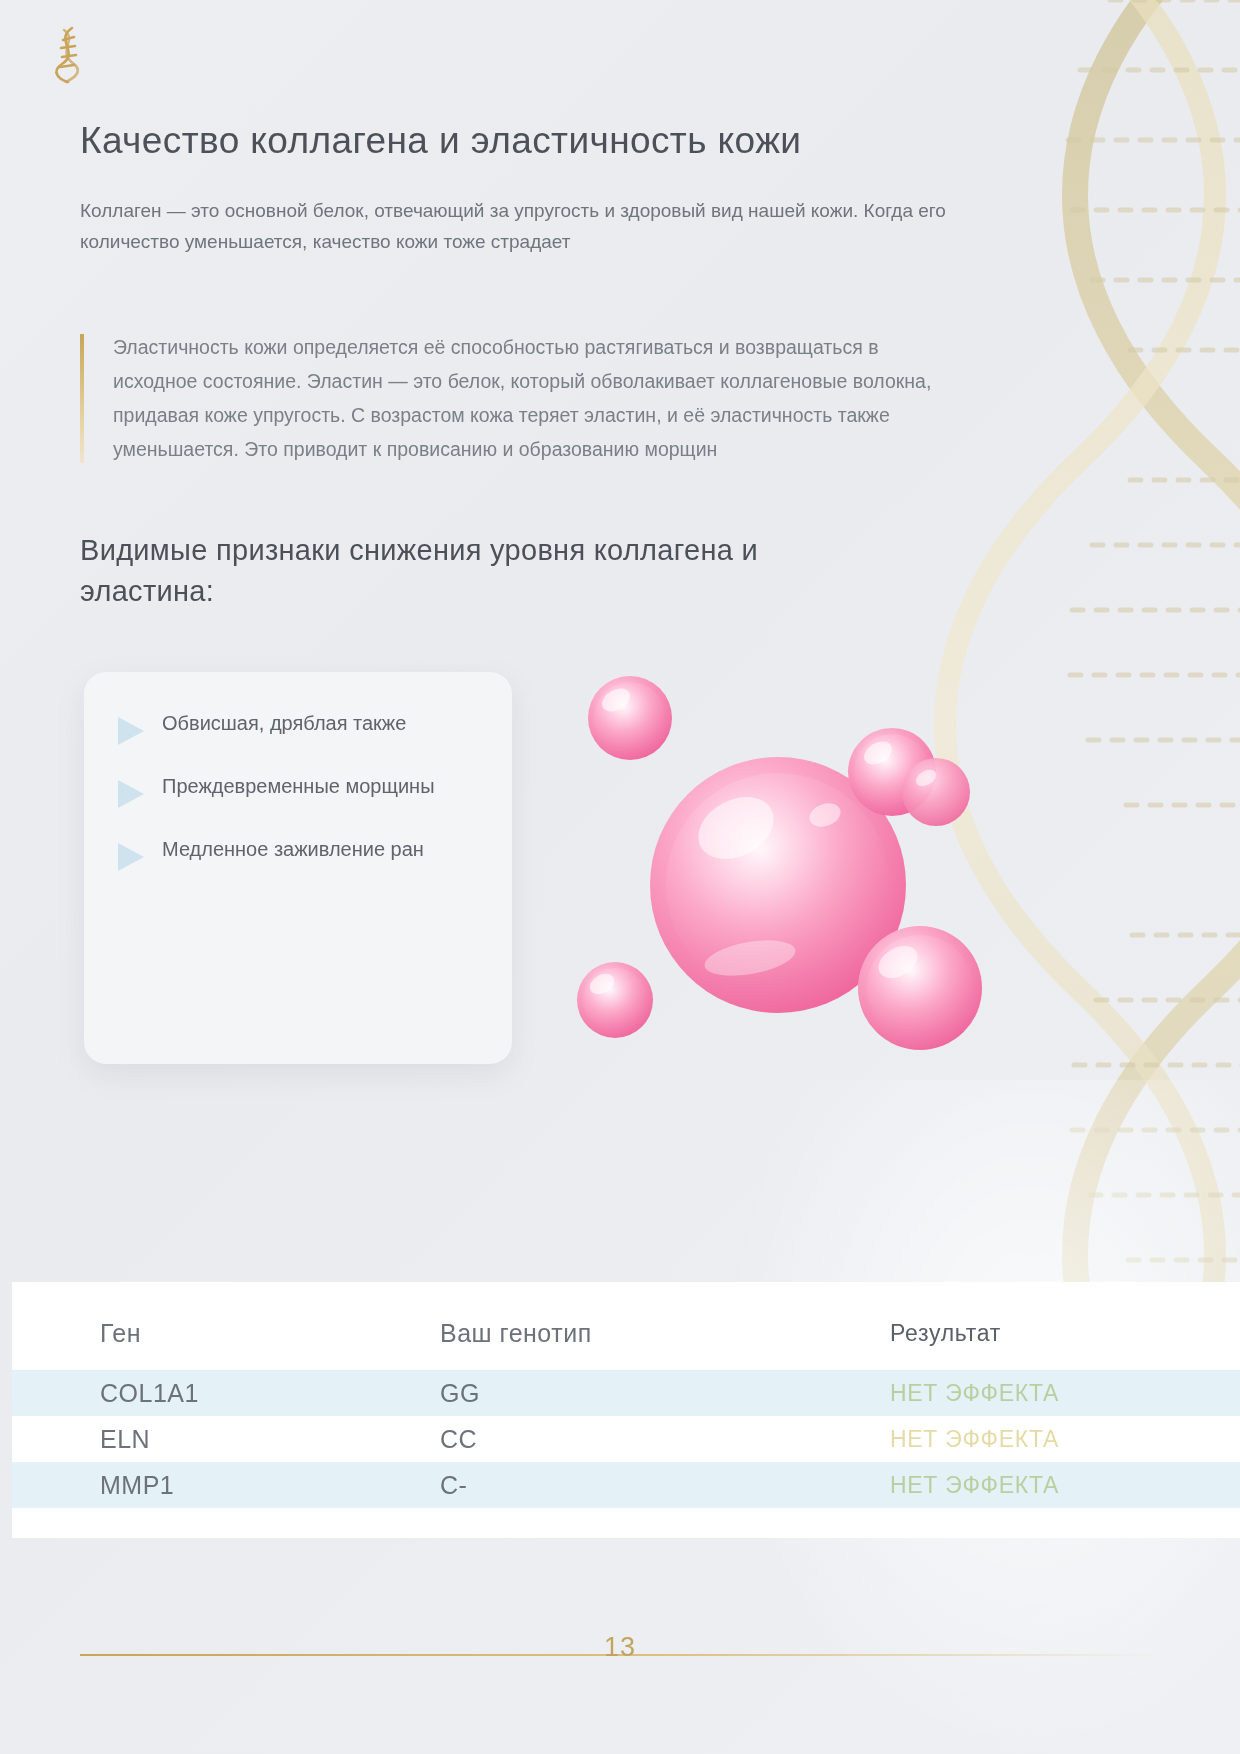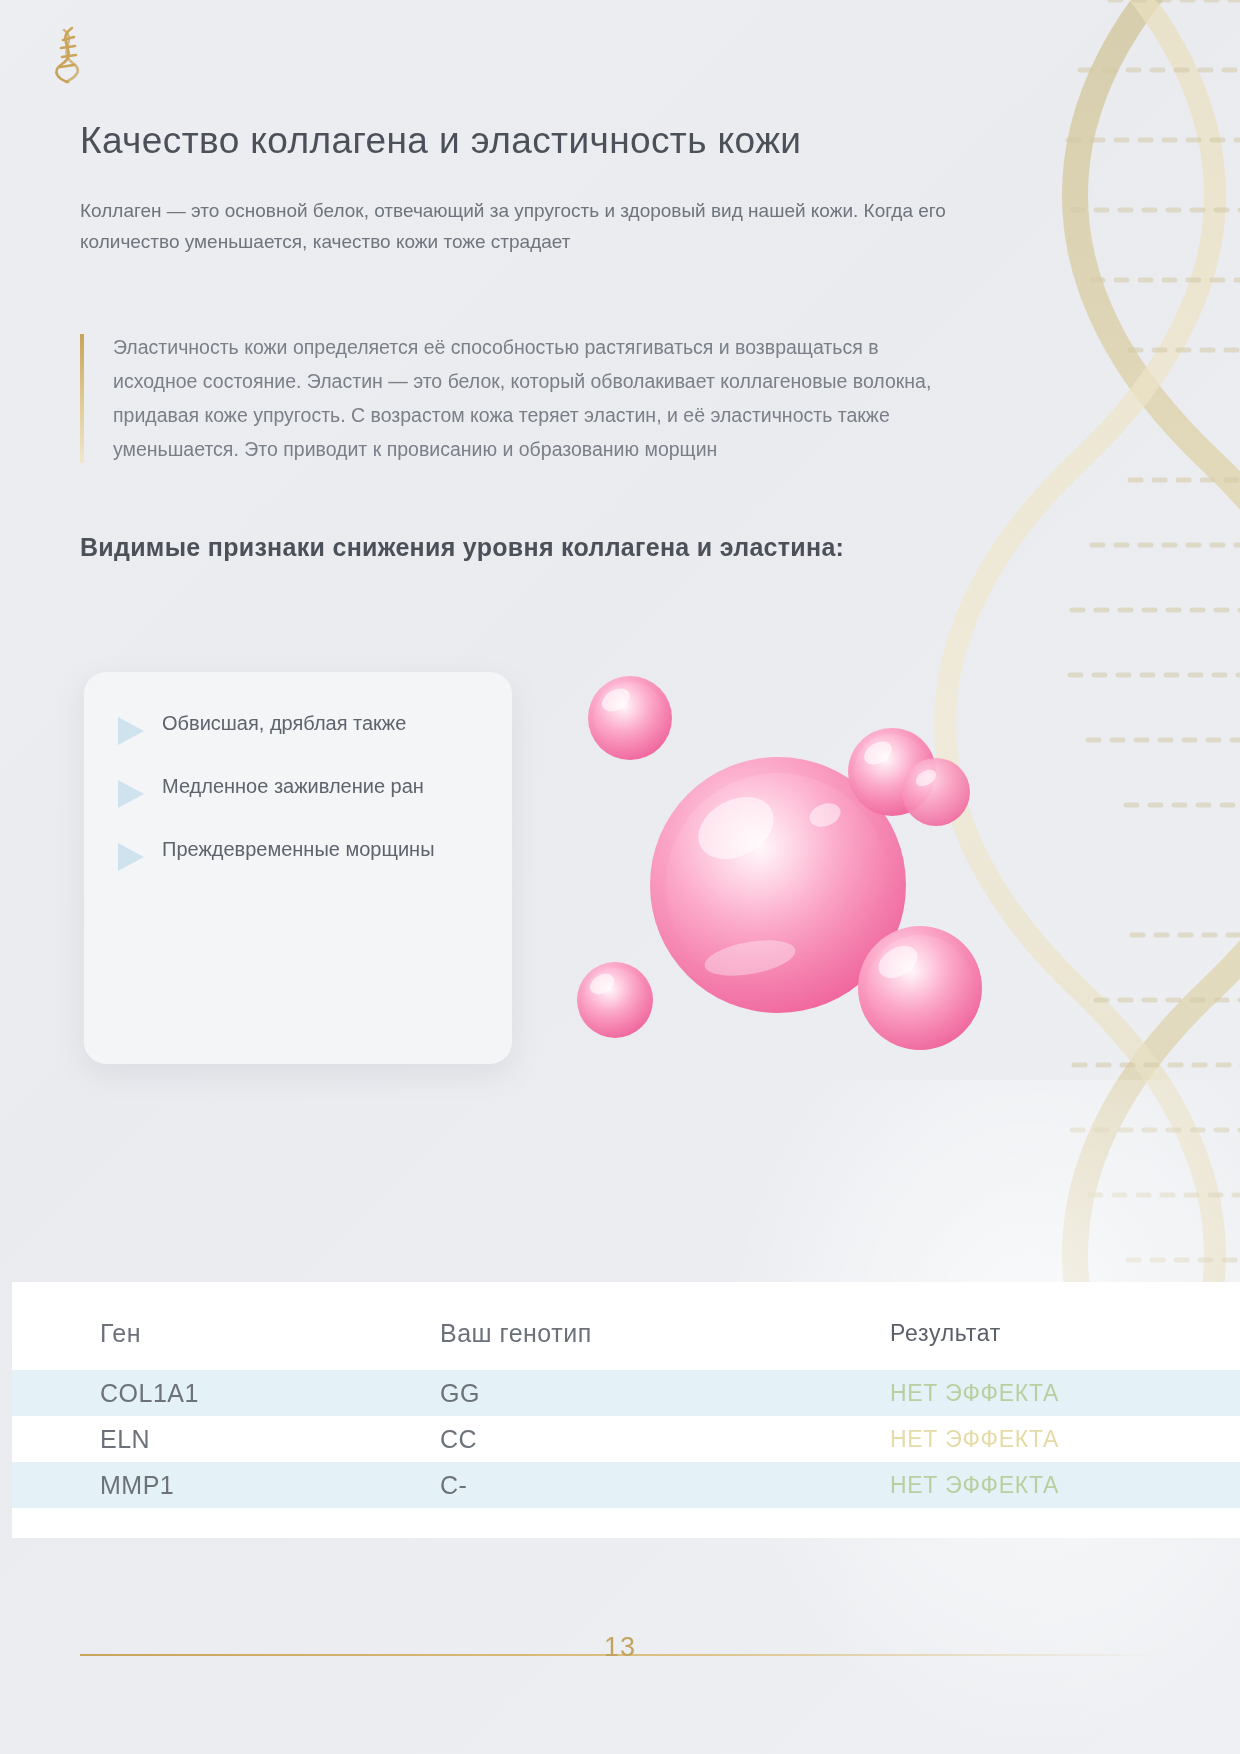--- a/index.html
+++ b/index.html
@@ -85,22 +85,22 @@
     position: absolute;
     left: 0; top: 4px; bottom: 4px;
     width: 4px;
     background: linear-gradient(180deg, #c9a45a 0%, #e3cf9d 60%, #f0e6cd 100%);
   }
 
   .h2 {
     position: absolute;
     left: 80px; top: 530px;
     width: 820px;
-    font-size: 25px;
-    font-weight: 700;
+    font-size: 29px;
+    font-weight: 400;
     color: #4c5058;
     line-height: 1.42;
     letter-spacing: .3px;
   }
 
   
   .card {
     position: absolute;
     left: 84px; top: 672px;
     width: 428px;
@@ -254,25 +254,25 @@
 
   <h2 class="h2">Видимые признаки снижения уровня коллагена и эластина:</h2>
 
   <div class="card">
     <div class="sign">
       <span class="tri"></span>
       <span class="sign-text">Обвисшая, дряблая также</span>
     </div>
     <div class="sign">
       <span class="tri"></span>
-      <span class="sign-text">Медленное заживление ран</span>
+      <span class="sign-text">Преждевременные морщины</span>
     </div>
     <div class="sign">
       <span class="tri"></span>
-      <span class="sign-text">Преждевременные морщины</span>
+      <span class="sign-text">Медленное заживление ран</span>
     </div>
   </div>
 
   <div class="bubbles">
     <svg viewBox="0 0 520 470" xmlns="http://www.w3.org/2000/svg">
       <defs>
         <radialGradient id="bub" cx="38%" cy="30%" r="78%">
           <stop offset="0%" stop-color="#ffd9e8"></stop>
           <stop offset="42%" stop-color="#fba2c4"></stop>
           <stop offset="82%" stop-color="#f277a8"></stop>

